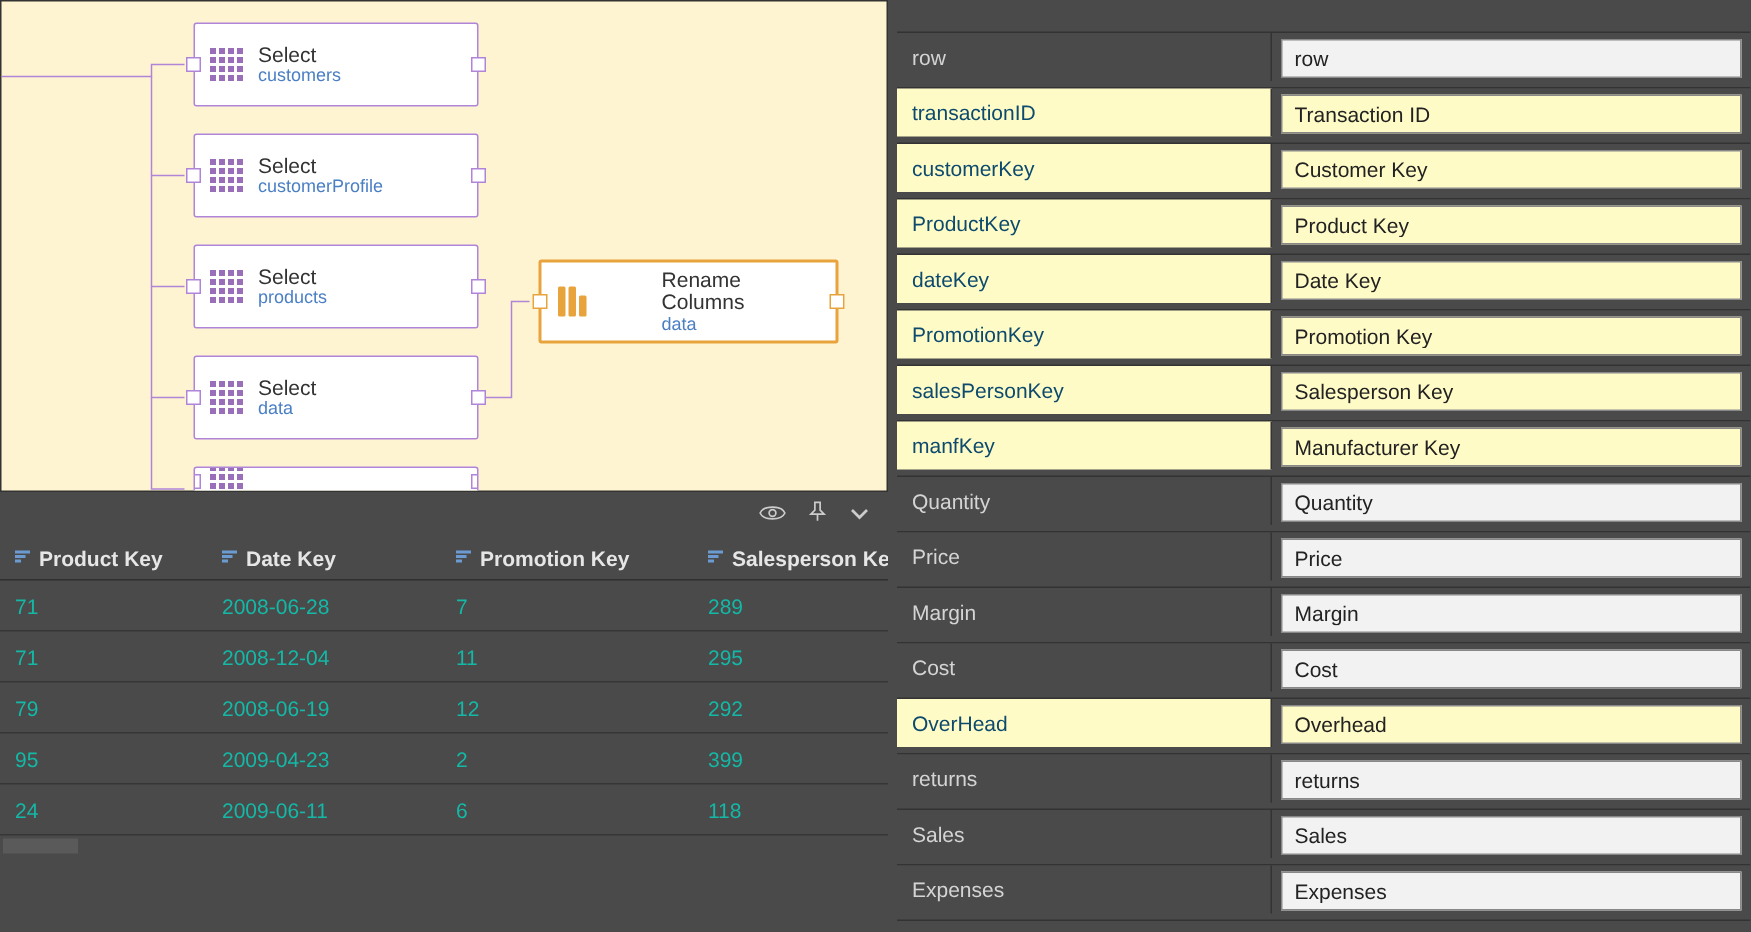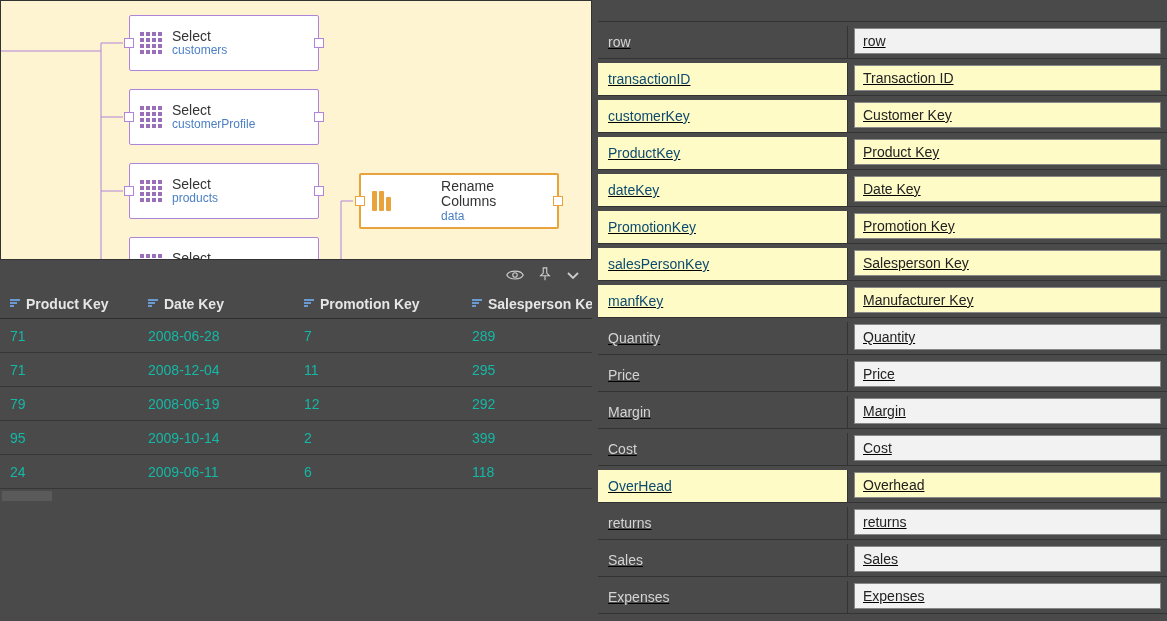--- a/index.html
+++ b/index.html
@@ -1,21 +1,21 @@
 <!DOCTYPE html>
 <html><head>
 <meta charset="utf-8">
 <style>
   * { box-sizing: border-box; margin: 0; padding: 0; font-family: "Segoe UI", Arial, sans-serif; }
   body { background: #4a4a4a; width: 1167px; height: 621px; overflow: hidden; position: relative; }
   .main-layout { display: flex; width: 100%; height: 100%; }
 
   
   .left-pane { width: 598px; height: 100%; display: flex; flex-direction: column; border-right: 6px solid #4a4a4a; }
-  .canvas-area { background: #fff4d1; height: 260px; position: relative; overflow: hidden; border: 1px solid #333; }
+  .canvas-area { background: #fff4d1; height: 328px; position: relative; overflow: hidden; border: 1px solid #333; }
   .node {
     position: absolute; background: #fff; border: 1px solid #b084d9; border-radius: 2px;
     display: flex; align-items: center; gap: 8px; padding: 6px 8px; height: 56px; width: 190px;
   }
   .node.selected { border: 2px solid #e8a33d; background: #fff; gap: 47px; }
   .node-icon { width: 26px; height: 26px; display: flex; align-items: center; justify-content: center; }
   .node-icon svg { width: 26px; height: 26px; }
   .node-labels { display: flex; flex-direction: column; line-height: 1.1; }
   .node-title { color: #333; font-size: 14px; }
   .node-sub { color: #4a7fc4; font-size: 12px; }
@@ -46,21 +46,21 @@
   .col0 { width: 138px; }
   .col1 { width: 156px; }
   .col2 { width: 168px; }
   .col3 { width: 168px; }
   .scroll-hint { height: 10px; background: #5a5a5a; width: 50px; margin-left: 2px; margin-top: 2px; }
 
   
   .right-pane { flex: 1; background: #4a4a4a; padding: 0; overflow: hidden; }
   .map-header { height: 22px; background: #4a4a4a; border-bottom: 1px solid #333; }
   .map-row {
-    display: flex; align-items: flex-end; height: 37px; border-bottom: 1px solid #333; text-decoration: underline;
+    display: flex; align-items: flex-start; height: 37px; border-bottom: 1px solid #333;
   }
   .map-left {
     width: 250px; padding: 8px 10px; color: #d4d4d4; font-size: 14px;
     border-right: 1px solid #333; background: #4a4a4a; display: flex; align-items: center;
   }
   .map-left.hl { background: #fffbc7; color: #0c4a6e; }
   .map-right {
     flex: 1; padding: 4px 6px; display: flex; align-items: center; background: #4a4a4a;
   }
   .map-input {
@@ -310,21 +310,21 @@
             <div class="dt-cell col3">295</div>
           </div>
           <div class="dt-row">
             <div class="dt-cell col0">79</div>
             <div class="dt-cell col1">2008-06-19</div>
             <div class="dt-cell col2">12</div>
             <div class="dt-cell col3">292</div>
           </div>
           <div class="dt-row">
             <div class="dt-cell col0">95</div>
-            <div class="dt-cell col1">2009-10-14</div>
+            <div class="dt-cell col1">2009-04-23</div>
             <div class="dt-cell col2">2</div>
             <div class="dt-cell col3">399</div>
           </div>
           <div class="dt-row">
             <div class="dt-cell col0">24</div>
             <div class="dt-cell col1">2009-06-11</div>
             <div class="dt-cell col2">6</div>
             <div class="dt-cell col3">118</div>
           </div>
         </div>

